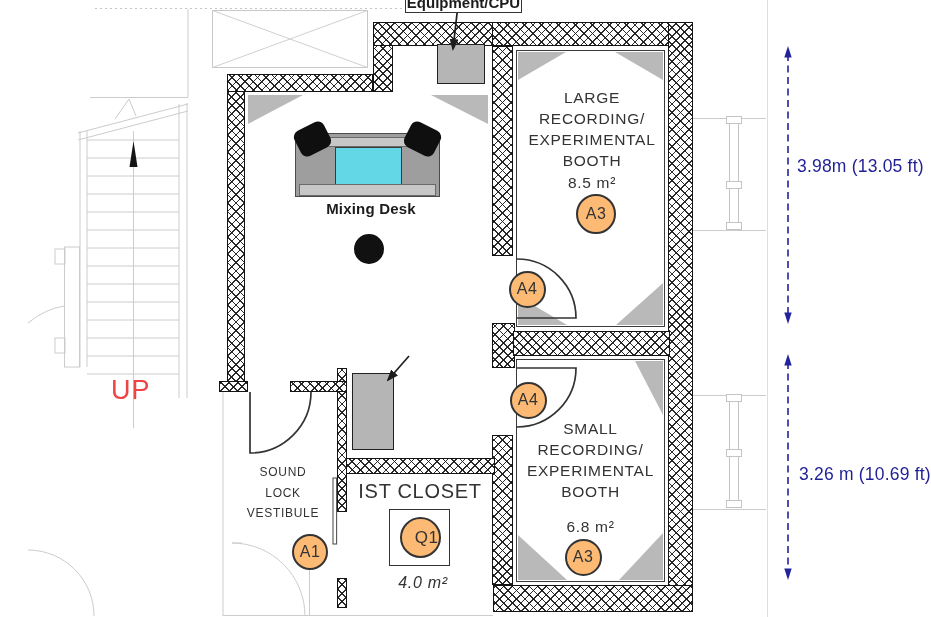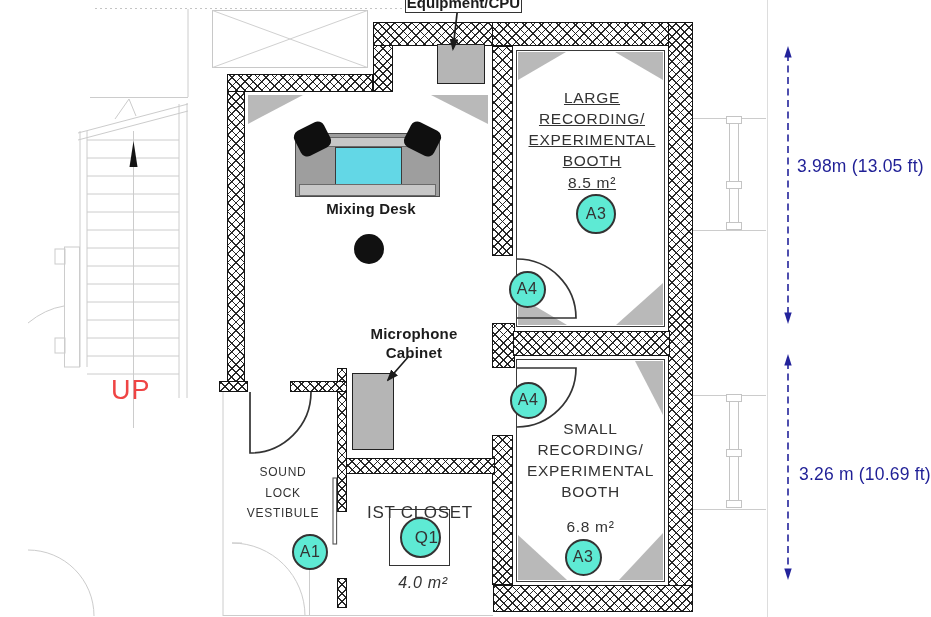--- a/index.html
+++ b/index.html
@@ -7,21 +7,21 @@
   svg{position:absolute;left:0;top:0;pointer-events:none;}
   #bg-svg{z-index:0;}
   #fg-svg{z-index:4;}
   .abs{position:absolute;}
   .wall{position:absolute;box-sizing:border-box;border:1.5px solid #141414;background-color:#fff;z-index:2;
     background-image:
       repeating-linear-gradient(45deg, rgba(25,25,25,.92) 0 1.1px, transparent 1.1px 6px),
       repeating-linear-gradient(-45deg, rgba(25,25,25,.92) 0 1.1px, transparent 1.1px 6px);}
   .booth-inner{position:absolute;box-sizing:border-box;border:1.8px solid #3a3a3a;background:#fff;z-index:1;}
   .gray-box{position:absolute;box-sizing:border-box;border:1.8px solid #222;background:#b5b5b5;z-index:3;}
-  .tag-circle{position:absolute;box-sizing:border-box;border:2px solid #333;border-radius:50%;background:#5eead4;
+  .tag-circle{position:absolute;box-sizing:border-box;border:2px solid #333;border-radius:50%;background:#fdba74;
     display:flex;align-items:center;justify-content:center;font-size:16px;color:#333;letter-spacing:.5px;z-index:6;}
   .room-label{position:absolute;text-align:center;color:#333;font-size:15.5px;letter-spacing:.7px;line-height:21px;z-index:6;white-space:nowrap;}
   .center-x{transform:translateX(-50%);}
   .mixed-label{font-size:15px;letter-spacing:.2px;line-height:18.5px;font-weight:bold;color:#1c1c1c;}
   .dim-label{position:absolute;color:#1f1f96;font-size:17.5px;z-index:6;white-space:nowrap;letter-spacing:.2px;}
   .desk-part{position:absolute;box-sizing:border-box;z-index:3;}
   .speaker{position:absolute;width:33px;height:28px;background:#0f0f0f;border-radius:7px;z-index:3;}
   #equip-label-box{position:absolute;left:405px;top:-30px;width:117px;height:43px;box-sizing:border-box;
     border:1.5px solid #333;background:#fff;display:flex;align-items:flex-end;justify-content:center;
     font-size:15px;font-weight:bold;color:#1c1c1c;z-index:6;padding-bottom:1px;}
@@ -136,51 +136,47 @@
       <path d="M788 362 V572" stroke="#23239b" stroke-width="1.6" stroke-dasharray="7 4.5" fill="none"></path>
       <polygon points="788,354 784.3,365.5 791.7,365.5" fill="#23239b"></polygon>
       <polygon points="788,580 784.3,568.5 791.7,568.5" fill="#23239b"></polygon>
     </g>
   </svg>
 
   <div id="equip-label-box">
     <span>Equipment/CPU</span>
   </div>
 
-  <div class="room-label" style="left:516px;top:87px;width:152px;text-decoration:underline;">
+  <div class="room-label" style="left:516px;top:87px;width:152px;">
     <div>LARGE</div>
     <div>RECORDING/</div>
     <div>EXPERIMENTAL</div>
     <div>BOOTH</div>
     <div style="margin-top:1px;">8.5 m²</div>
   </div>
   <div class="tag-circle" style="left:576px;top:194px;width:40px;height:40px;">
     <span>A3</span>
   </div>
 
 
-  <div class="room-label mixed-label center-x" style="left:414px;top:325px;">
-    <div>Microphone</div>
-    <div>Cabinet</div>
-  </div>
 
   <div class="room-label mixed-label center-x" style="left:371px;top:200px;">
     <div>Mixing Desk</div>
   </div>
 
   <div class="room-label center-x" style="left:283px;top:462px;font-size:12px;line-height:20.5px;">
     <div>SOUND</div>
     <div>LOCK</div>
     <div>VESTIBULE</div>
   </div>
   <div class="tag-circle" style="left:292px;top:534px;width:36px;height:36px;">
     <span>A1</span>
   </div>
 
-  <div class="room-label center-x" style="left:420px;top:502px;font-size:17px;">
+  <div class="room-label center-x" style="left:420px;top:481px;font-size:20px;">
     <div>IST CLOSET</div>
   </div>
   <div class="abs" style="left:389px;top:509px;width:61px;height:57px;box-sizing:border-box;border:1.6px solid #333;background:#fff;z-index:5;"></div>
   <div class="tag-circle" style="left:399.5px;top:517px;width:41px;height:41px;font-size:17px;justify-content:flex-end;">
     <span>Q1</span>
   </div>
   <div class="room-label center-x" style="left:423px;top:572px;font-size:16px;font-style:italic;">
     <div>4.0 m²</div>
   </div>
 

